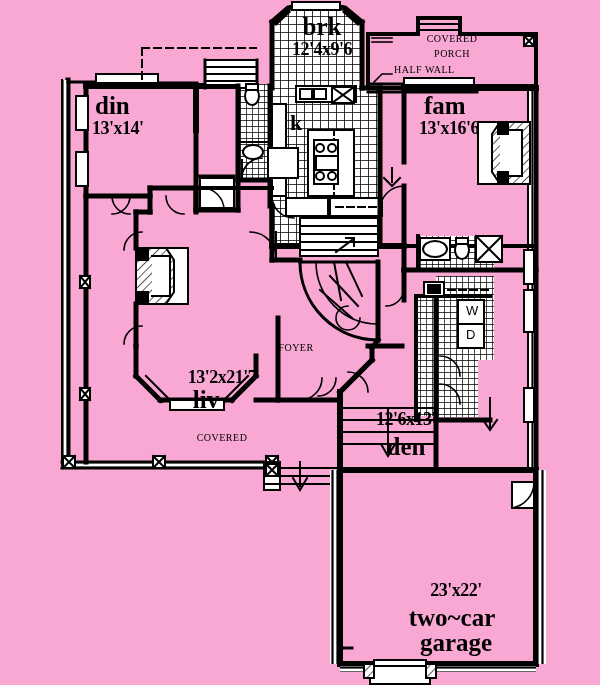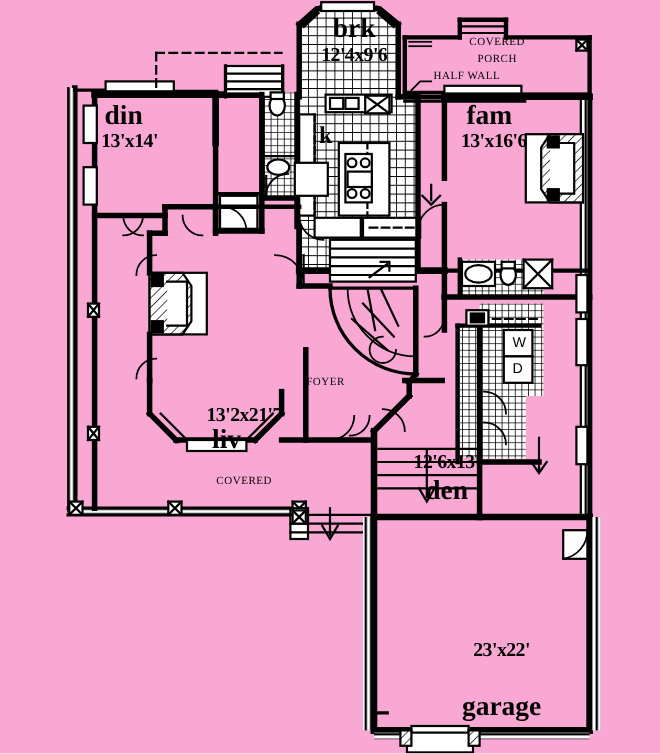--- a/index.html
+++ b/index.html
@@ -445,20 +445,21 @@
 
 <div class="room-label rl-serif lbl-small-name" style="left:290px;top:110px;">k</div>
 
 <div class="room-label rl-serif lbl-dim-big ctr" style="left:222px;top:368px;">13'2x21'7</div>
 <div class="room-label rl-serif lbl-name-big ctr" style="left:206px;top:387px;">liv</div>
 
 <div class="room-label rl-serif lbl-dim-big ctr" style="left:406px;top:410px;">12'6x13'</div>
 <div class="room-label rl-serif lbl-name-big ctr" style="left:406px;top:434px;">den</div>
 
 <div class="room-label rl-serif lbl-dim-big ctr" style="left:456px;top:581px;">23'x22'</div>
+<div class="room-label rl-serif lbl-name-big ctr" style="left:452px;top:605px;">two~car</div>
 <div class="room-label rl-serif lbl-name-big ctr" style="left:456px;top:630px;">garage</div>
 
 <div class="room-label rl-sans lbl-note ctr" style="left:452px;top:33px;">COVERED</div>
 <div class="room-label rl-sans lbl-note ctr" style="left:452px;top:48px;">PORCH</div>
 
 <div class="room-label rl-sans lbl-note" style="left:394px;top:64px;">HALF WALL</div>
 
 <div class="room-label rl-sans lbl-note ctr" style="left:296px;top:342px;">FOYER</div>
 
 <div class="room-label rl-sans lbl-note ctr" style="left:222px;top:432px;">COVERED</div>

